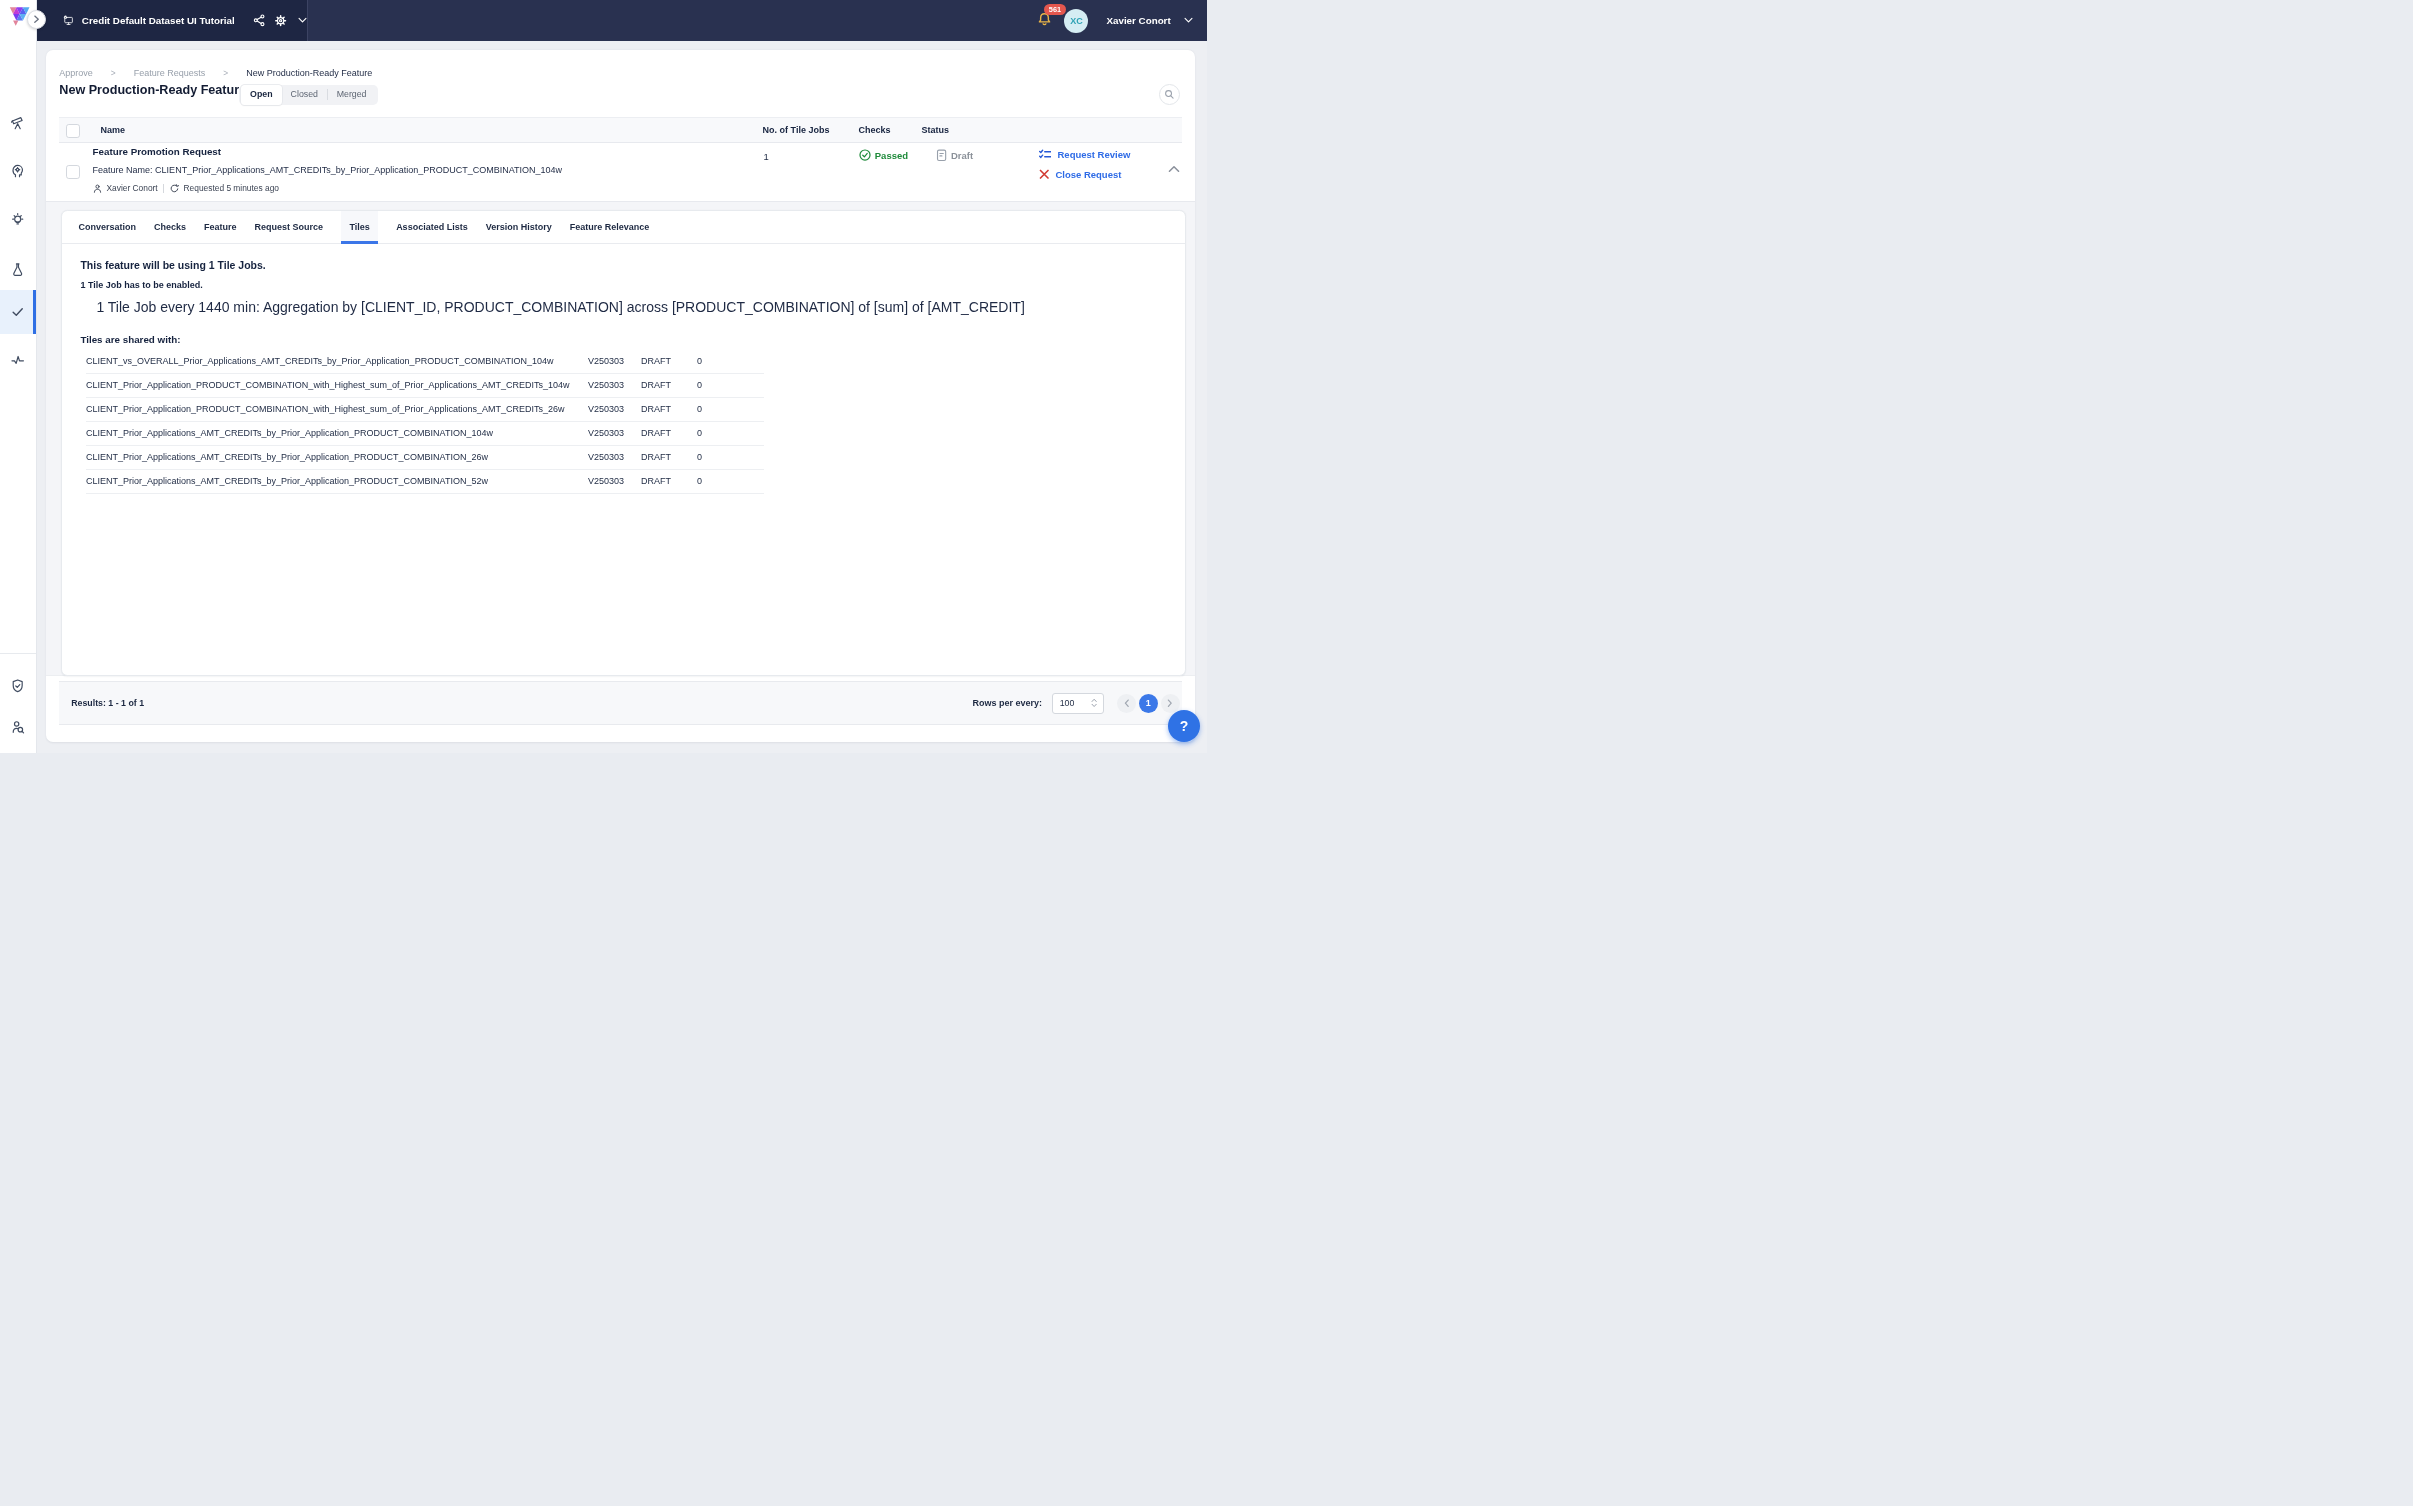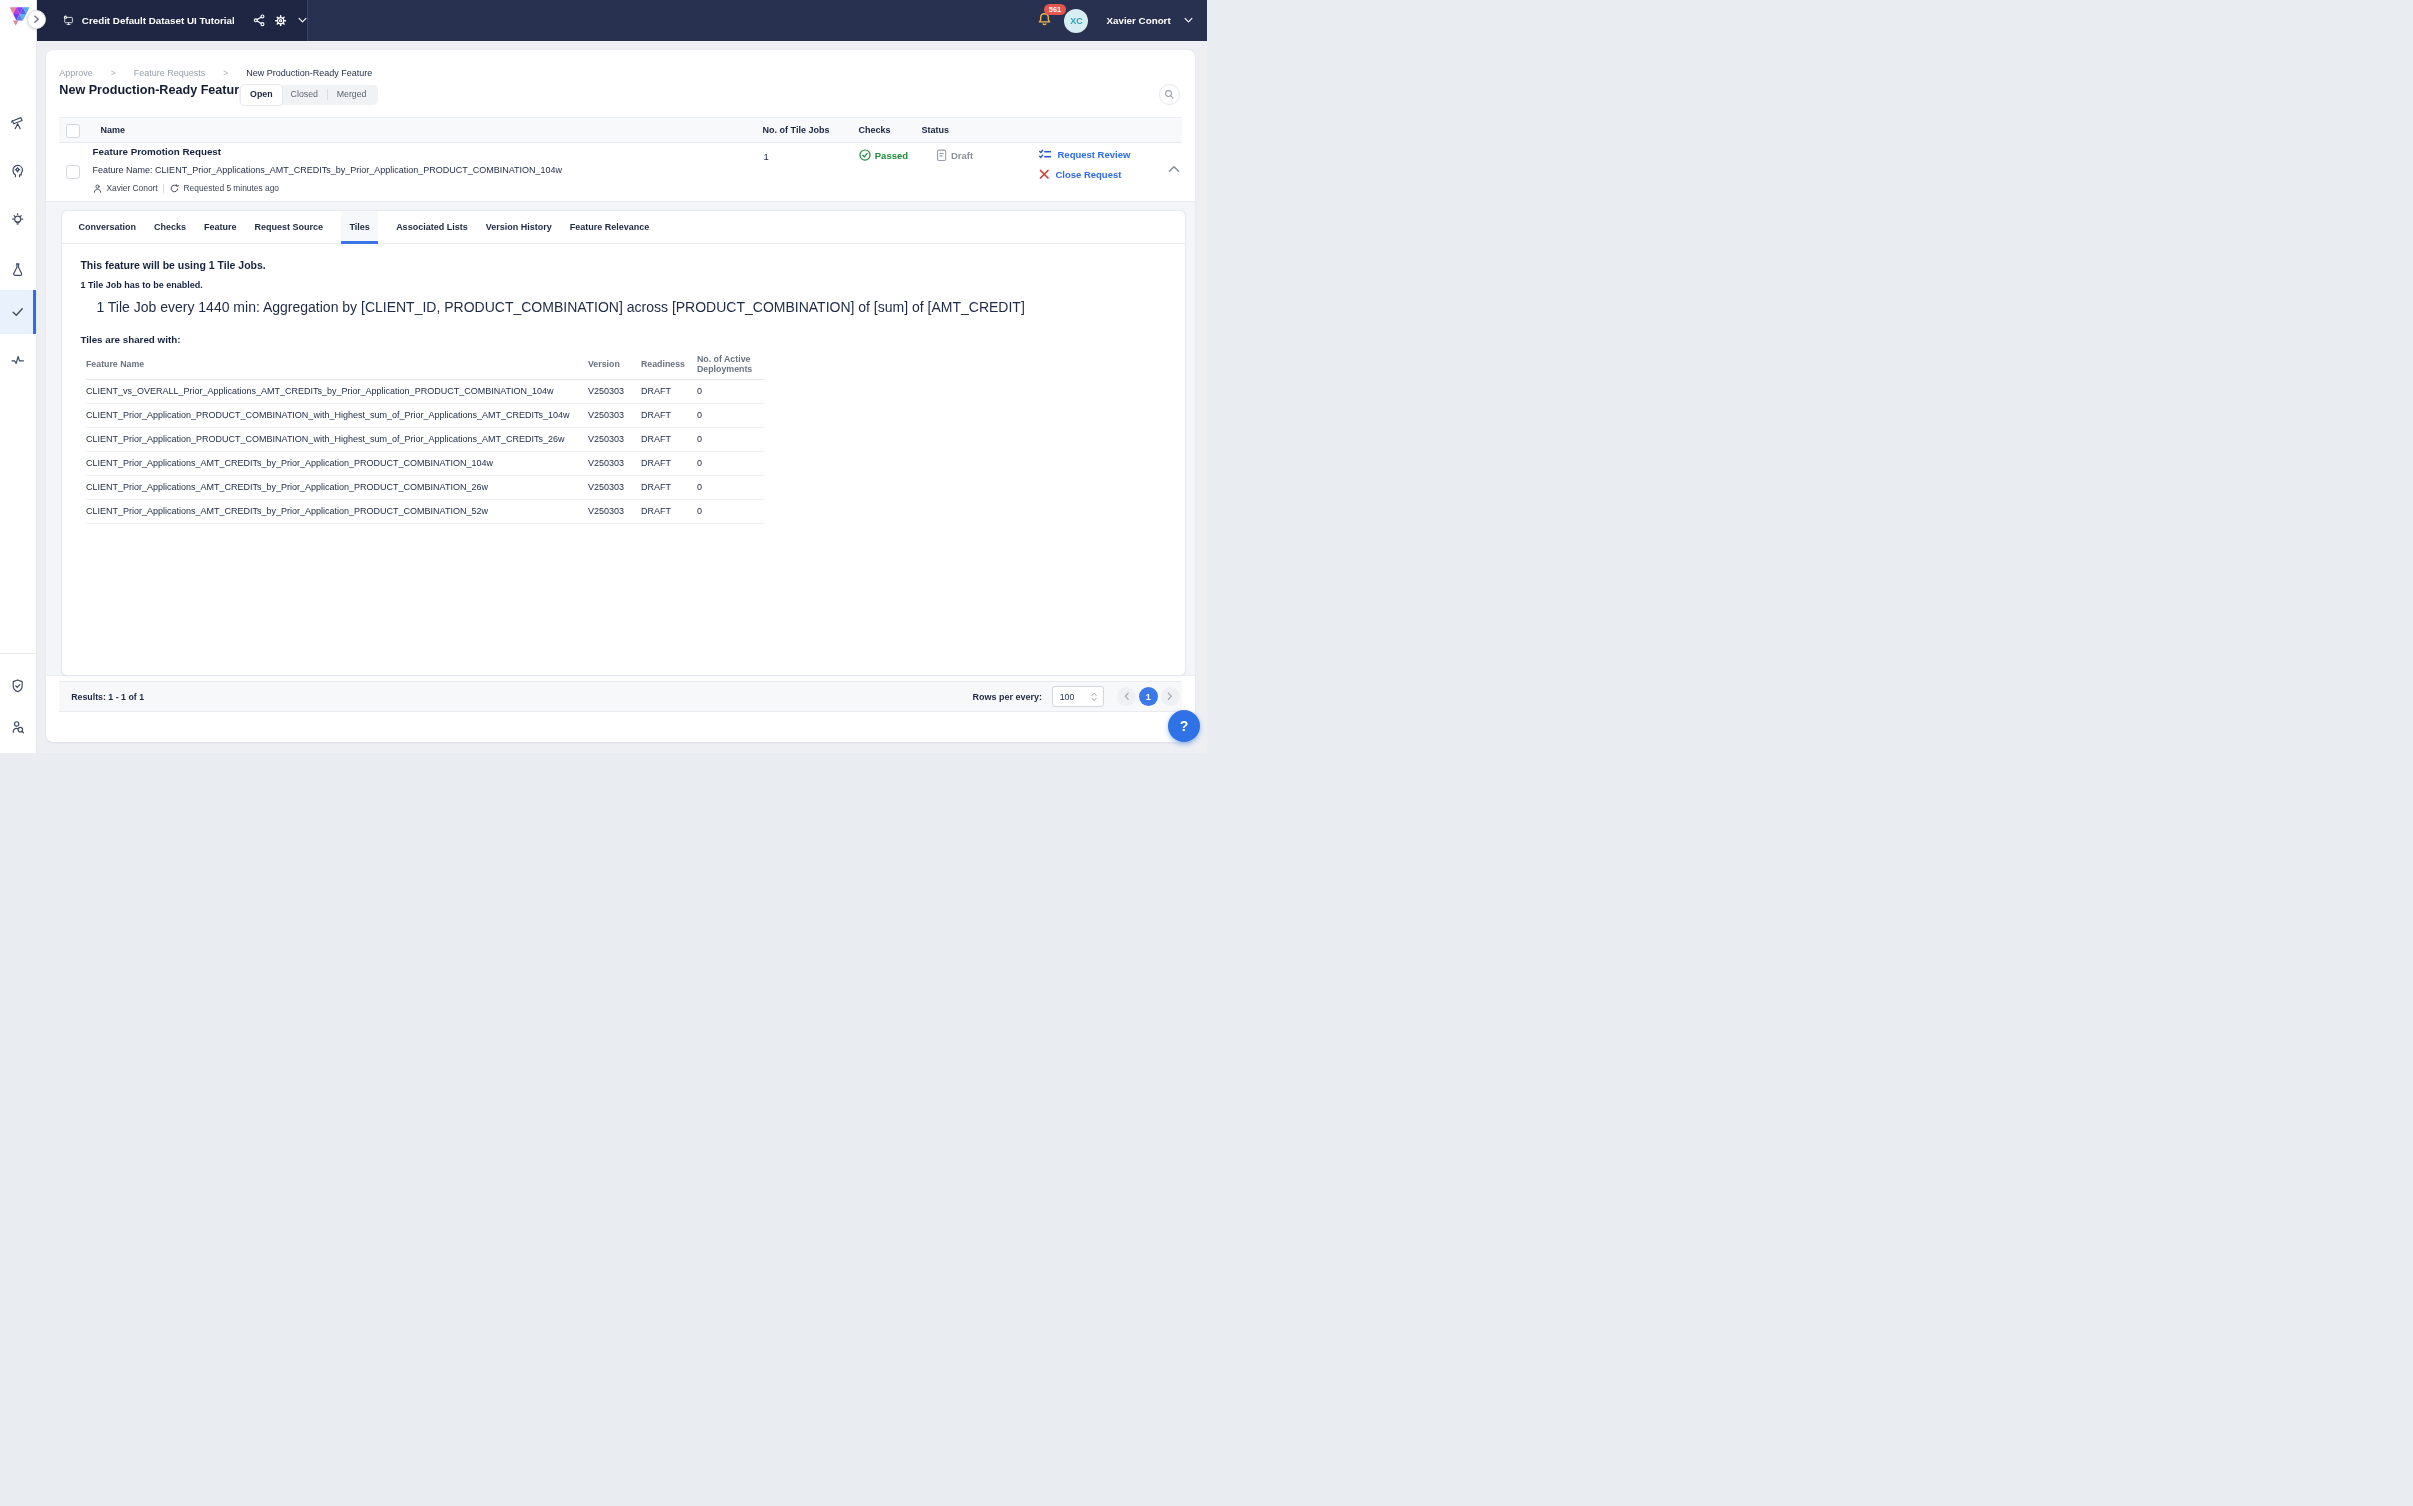--- a/index.html
+++ b/index.html
@@ -66,21 +66,21 @@
   .headline{font-size:10.5px;font-weight:700;color:#16233f;margin:0 0 9px;}
   .line-bold{font-size:9px;font-weight:700;color:#16233f;margin:0 0 9.8px;}
   .line{font-size:14px;color:#1f2a44;margin:0 16px 19px;}
   .shared-title{font-size:9.8px;font-weight:700;color:#16233f;margin:0 0 4.2px;}
   .shared-table{margin-left:5.6px;width:678px;}
   .sh-head{display:grid;grid-template-columns:502px 53px 56px 67px;border-bottom:0.7px solid #e3e6ea;color:#6a7280;font-size:8.8px;font-weight:600;align-items:center;min-height:29px;}
   .sh-row{display:grid;grid-template-columns:502px 53px 56px 67px;height:23px;align-items:center;border-bottom:0.7px solid #edeff2;font-size:9px;color:#1d2942;white-space:nowrap;cursor:default;}
   .sh-row .cell-name{overflow:hidden;}
 
   
-  .footer-bar{position:absolute;left:12.6px;right:12.6px;top:631px;height:31px;background:#f7f8fa;border-top:0.7px solid #e8eaee;border-bottom:0.7px solid #e8eaee;display:flex;align-items:center;box-sizing:border-box;}
+  .footer-bar{position:absolute;left:12.6px;right:12.6px;top:631px;height:44px;background:#f7f8fa;border-top:0.7px solid #e8eaee;border-bottom:0.7px solid #e8eaee;display:flex;align-items:center;box-sizing:border-box;}
   .results{margin-left:12.6px;font-size:8.8px;font-weight:700;color:#1d2942;}
   .foot-right{margin-left:auto;display:flex;align-items:center;padding-right:2.8px;}
   .rpp-label{font-size:9px;font-weight:700;color:#1d2942;margin-right:10.5px;}
   .rpp-select{width:52px;height:21px;border:0.7px solid #d4d8de;border-radius:3px;background:#fff;display:flex;align-items:center;justify-content:space-between;padding:0 6.3px;box-sizing:border-box;font-size:8.8px;color:#1d2942;cursor:pointer;margin-right:9.8px;}
   .pg-btn{width:19px;height:19px;border-radius:50%;border:none;background:#eef0f3;color:#a0a7b1;display:flex;align-items:center;justify-content:center;font-size:9.8px;cursor:pointer;margin-left:2.8px;padding:0;}
   .pg-btn.current{background:#3b78e8;color:#fff;font-size:9px;font-weight:600;}
 
   .help-btn{position:absolute;left:1168px;top:710px;width:32px;height:32px;border-radius:50%;background:#2f72e5;color:#fff;font-size:14px;font-weight:700;border:none;box-shadow:0 2.1px 5.6px rgba(47,114,229,.45);cursor:pointer;z-index:40;}
 </style>
 </head>
@@ -318,26 +318,20 @@
         <span class="tab">Feature Relevance</span>
       </div>
 
       <div class="panel">
         <p class="headline">This feature will be using 1 Tile Jobs.</p>
         <p class="line-bold">1 Tile Job has to be enabled.</p>
         <p class="line">1 Tile Job every 1440 min: Aggregation by [CLIENT_ID, PRODUCT_COMBINATION] across [PRODUCT_COMBINATION] of [sum] of [AMT_CREDIT]</p>
         <p class="shared-title">Tiles are shared with:</p>
 
         <div class="shared-table">
-          <div class="sh-head">
-            <span>Feature Name</span>
-            <span>Version</span>
-            <span>Readiness</span>
-            <span>No. of Active Deployments</span>
-          </div>
           <div class="sh-row">
             <span class="cell-name">CLIENT_vs_OVERALL_Prior_Applications_AMT_CREDITs_by_Prior_Application_PRODUCT_COMBINATION_104w</span>
             <span>V250303</span>
             <span>DRAFT</span>
             <span>0</span>
           </div>
           <div class="sh-row">
             <span class="cell-name">CLIENT_Prior_Application_PRODUCT_COMBINATION_with_Highest_sum_of_Prior_Applications_AMT_CREDITs_104w</span>
             <span>V250303</span>
             <span>DRAFT</span>

